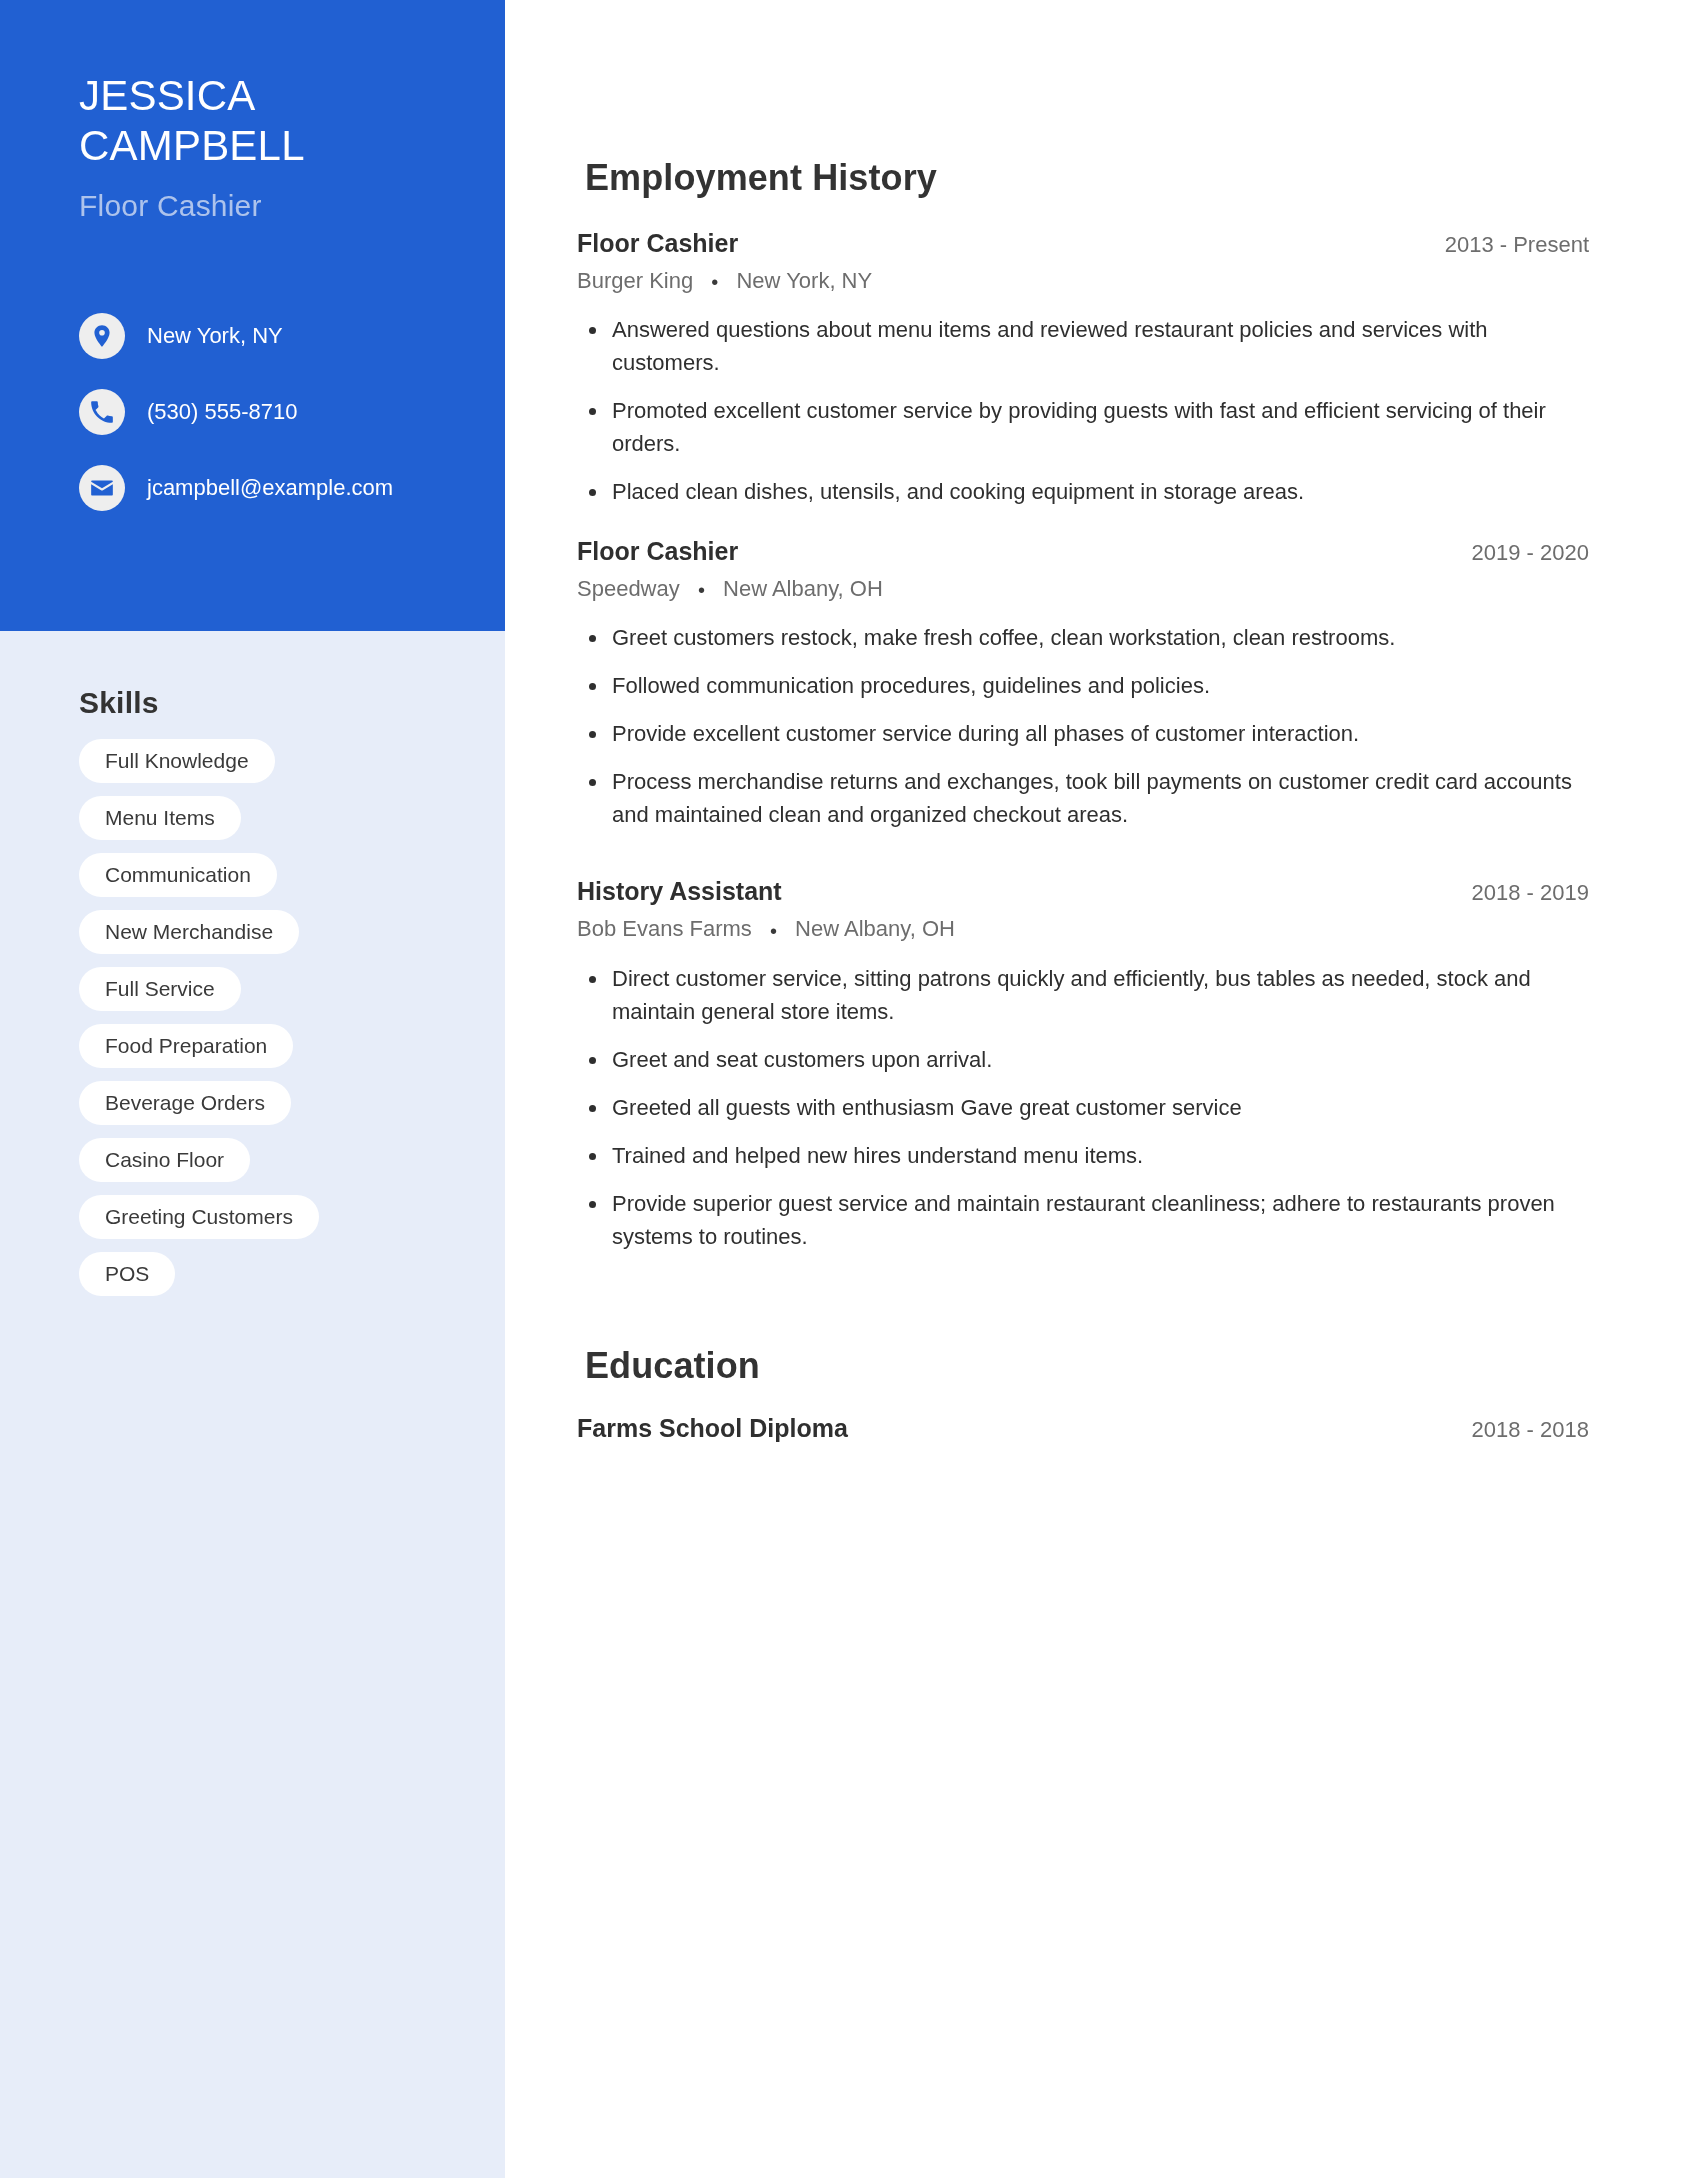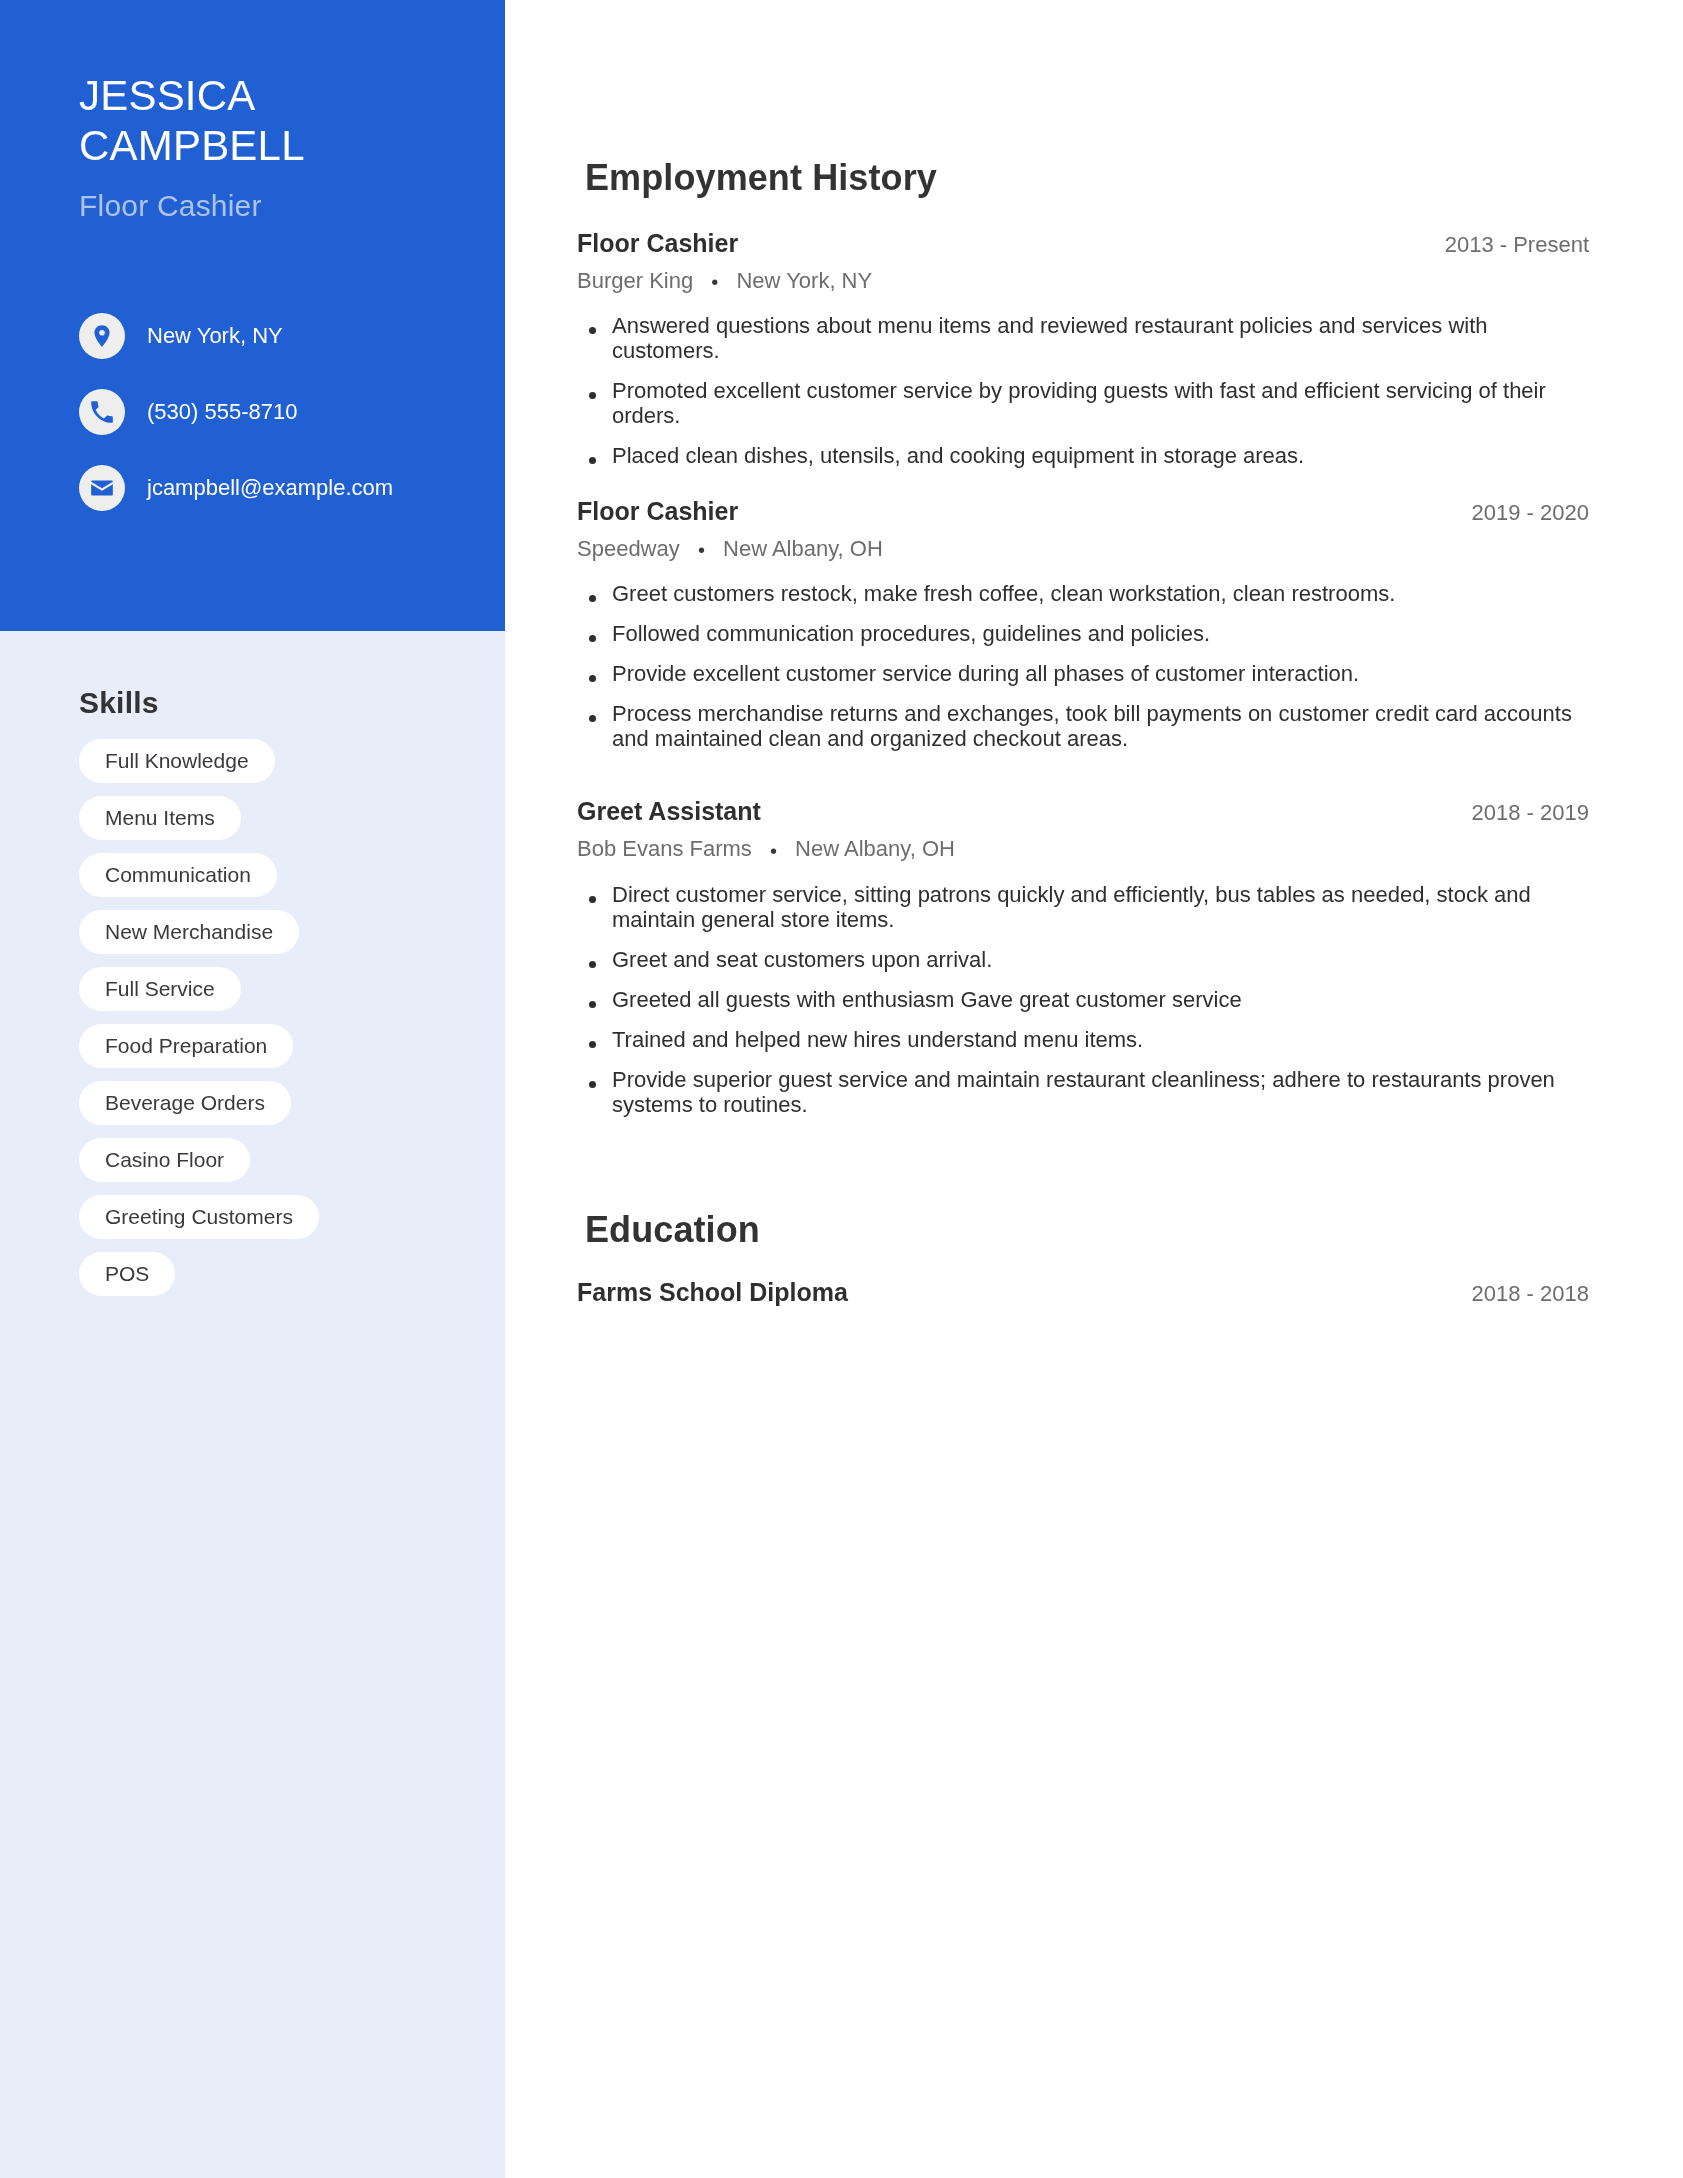--- a/index.html
+++ b/index.html
@@ -185,21 +185,21 @@
   .bullets {
     list-style: none;
     margin: 16px 0 0 0;
     padding: 0;
   }
   .bullets li {
     position: relative;
     padding-left: 35px;
     margin-bottom: 15px;
     font-size: 22px;
-    line-height: 25px;
+    line-height: 33px;
     color: #2f2f2f;
   }
   .bullets li:last-child { margin-bottom: 0; }
   .bullets li::before {
     content: "";
     position: absolute;
     left: 12px;
     top: 14px;
     width: 7px;
     height: 7px;
@@ -329,21 +329,21 @@
         <ul class="bullets">
           <li>Greet customers restock, make fresh coffee, clean workstation, clean restrooms.</li>
           <li>Followed communication procedures, guidelines and policies.</li>
           <li>Provide excellent customer service during all phases of customer interaction.</li>
           <li>Process merchandise returns and exchanges, took bill payments on customer credit card accounts and maintained clean and organized checkout areas.</li>
         </ul>
       </div>
 
       <div class="entry spaced">
         <div class="entry-header">
-          <span class="entry-title">Greet Assistant</span>
+          <span class="entry-title">History Assistant</span>
           <span class="entry-dates">2018 - 2019</span>
         </div>
         <div class="entry-meta">
           <span>Bob Evans Farms</span>
           <span class="meta-sep">•</span>
           <span>New Albany, OH</span>
         </div>
         <ul class="bullets">
           <li>Direct customer service, sitting patrons quickly and efficiently, bus tables as needed, stock and maintain general store items.</li>
           <li>Greet and seat customers upon arrival.</li>

